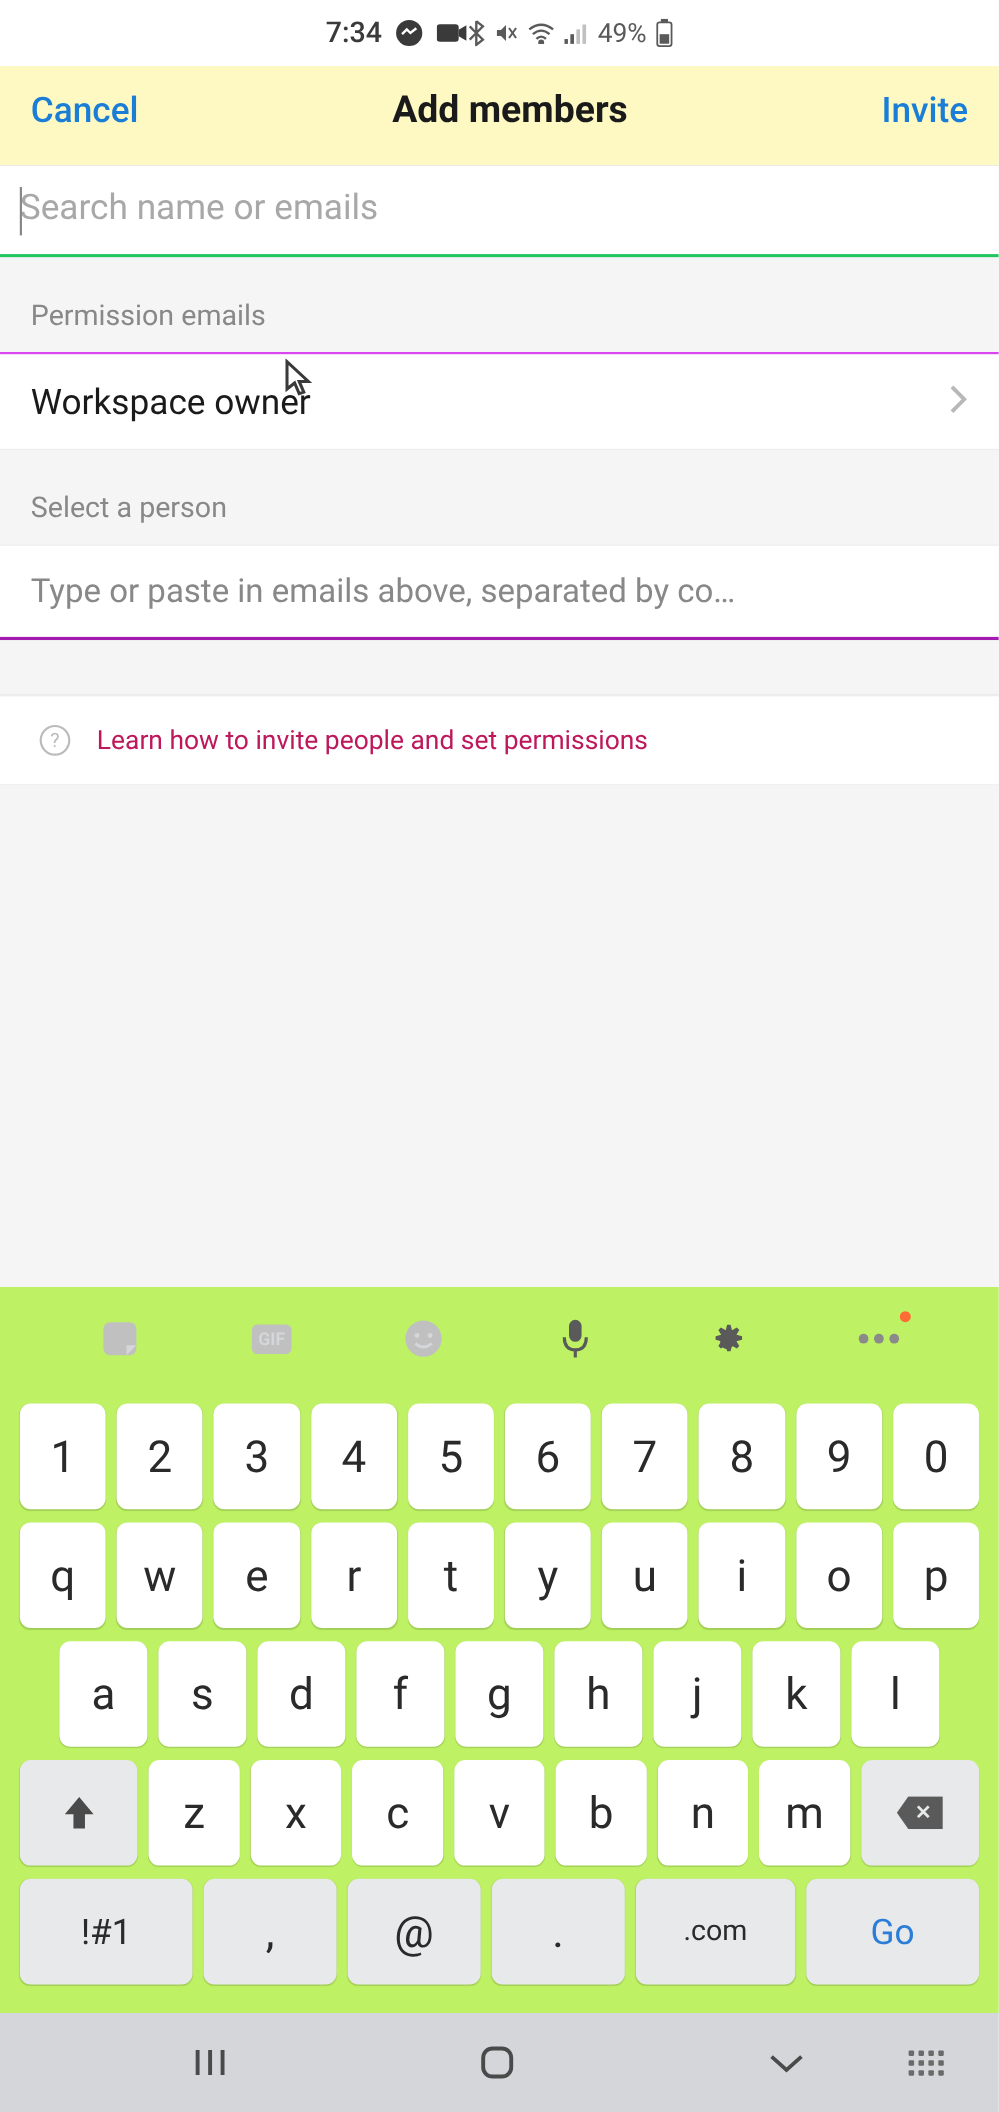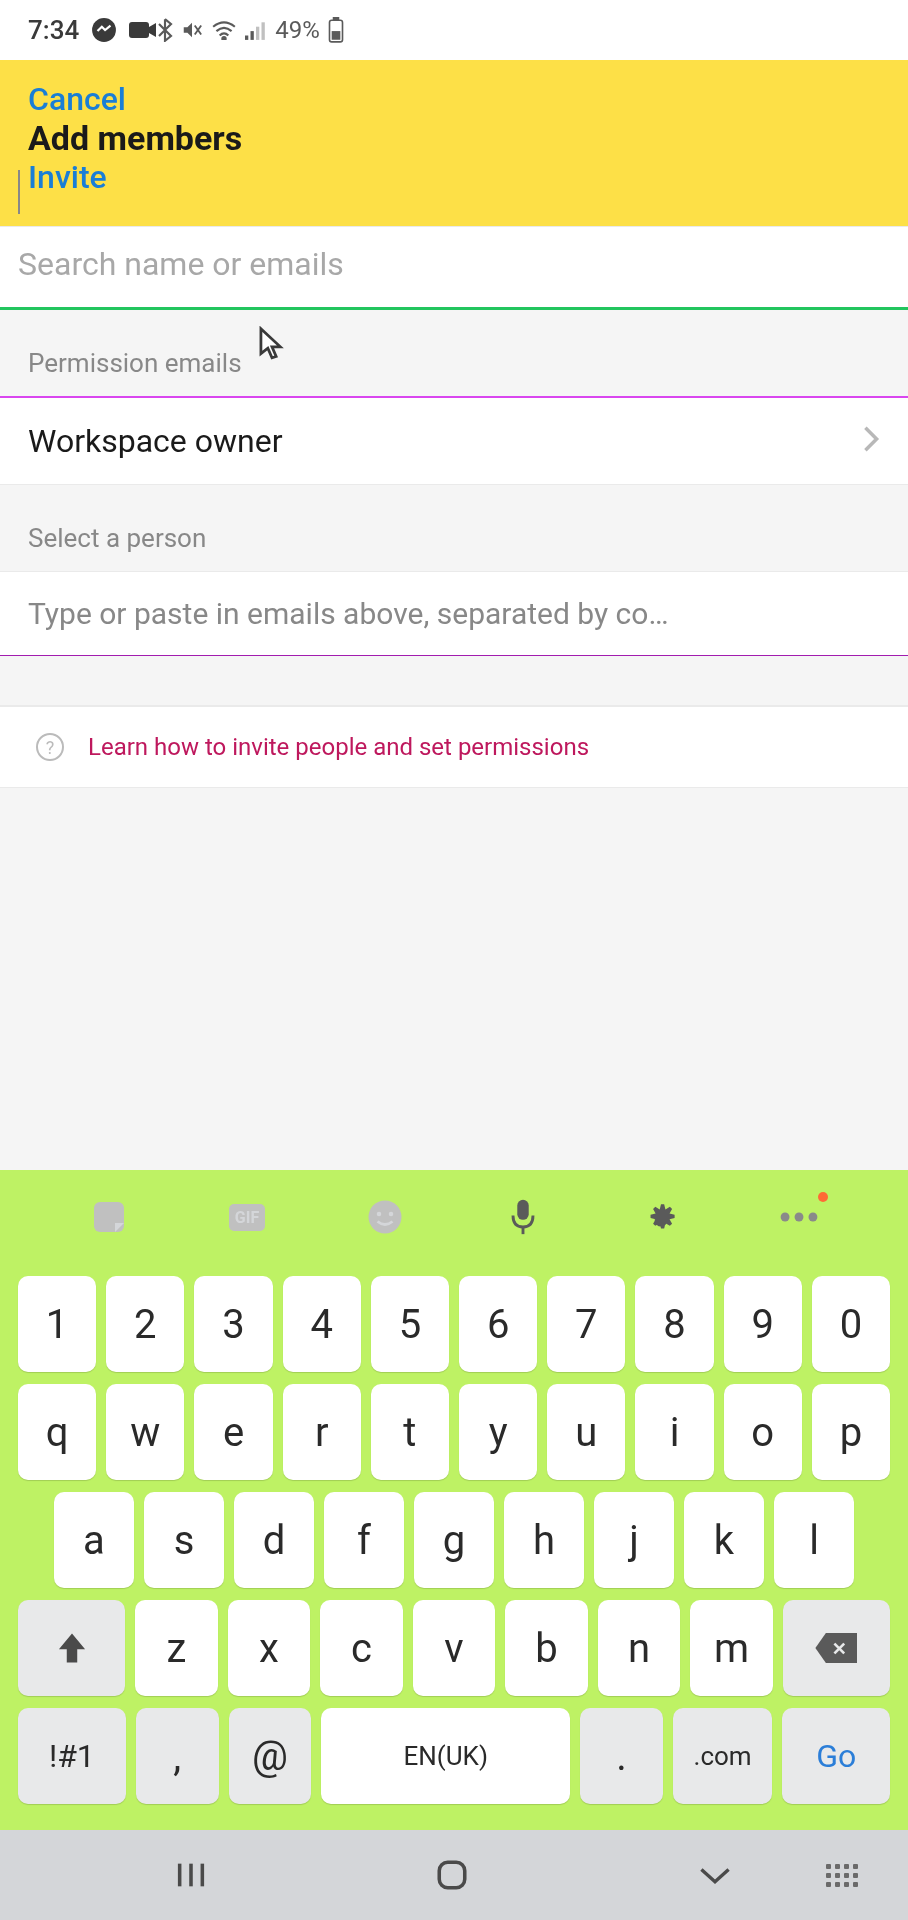--- a/index.html
+++ b/index.html
@@ -16,21 +16,21 @@
       display: flex;
       flex-direction: column;
       overflow: hidden;
     }
     .status-bar {
       height: 60px;
       background: #ffffff;
       display: flex;
       align-items: center;
       padding: 0 28px;
-      justify-content: flex-start;
+      justify-content: center;
     }
     .status-left {
       display: flex;
       align-items: center;
       gap: 12px;
       font-size: 26px;
       color: #3a3a3a;
       font-weight: 500;
     }
     .status-right {
@@ -38,27 +38,26 @@
       align-items: center;
       gap: 8px;
       font-size: 24px;
       color: #5a5a5a;
     }
     .status-icon {
       display: inline-flex;
       align-items: center;
     }
     .header {
-      background: #fde047;
-      display: flex;
-      align-items: flex-start;
+      background: #fef9c3;
+      display: flex;
+      align-items: center;
       justify-content: space-between;
       padding: 20px 28px 30px 28px;
       border-bottom: 1px solid #eaeaea;
-      flex-direction: column;
     }
     .header-left {
       font-size: 32px;
       color: #1a7ed6;
       font-weight: 500;
     }
     .header-title {
       font-size: 34px;
       color: #1a1a1a;
       font-weight: 700;
@@ -104,21 +103,21 @@
     }
     .chevron {
       color: #b8b8b8;
     }
     .select-person {
       background: #ffffff;
       padding: 24px 28px;
       font-size: 30px;
       color: #888888;
       border-top: 1px solid #eaeaea;
-      border-bottom: 1px solid #a21caf;
+      border-bottom: 3px solid #a21caf;
       white-space: nowrap;
       overflow: hidden;
       text-overflow: ellipsis;
     }
     .spacer-small {
       height: 50px;
       background: #f5f5f5;
       border-bottom: 1px solid #eaeaea;
     }
     .learn-row {
@@ -497,21 +496,20 @@
       <div class="backspace-shape">
           <span class="backspace-x">✕</span>
         </div>
     </div>
   </div>
 
   <div class="kb-row">
     <div class="kb-key symbols">!#1</div>
     <div class="kb-key dark">,</div>
     <div class="kb-key dark">@</div>
-    <div class="kb-key space">EN(UK)</div>
     <div class="kb-key dark">.</div>
     <div class="kb-key dotcom">.com</div>
     <div class="kb-key go">Go</div>
   </div>
 </div>
 
 <div class="nav-bar">
   <div class="nav-item">
     <svg width="34" height="34" viewBox="0 0 24 24" fill="none" stroke="#4a4a4a" stroke-width="2.5">
         <line x1="4" y1="4" x2="4" y2="20"></line>

